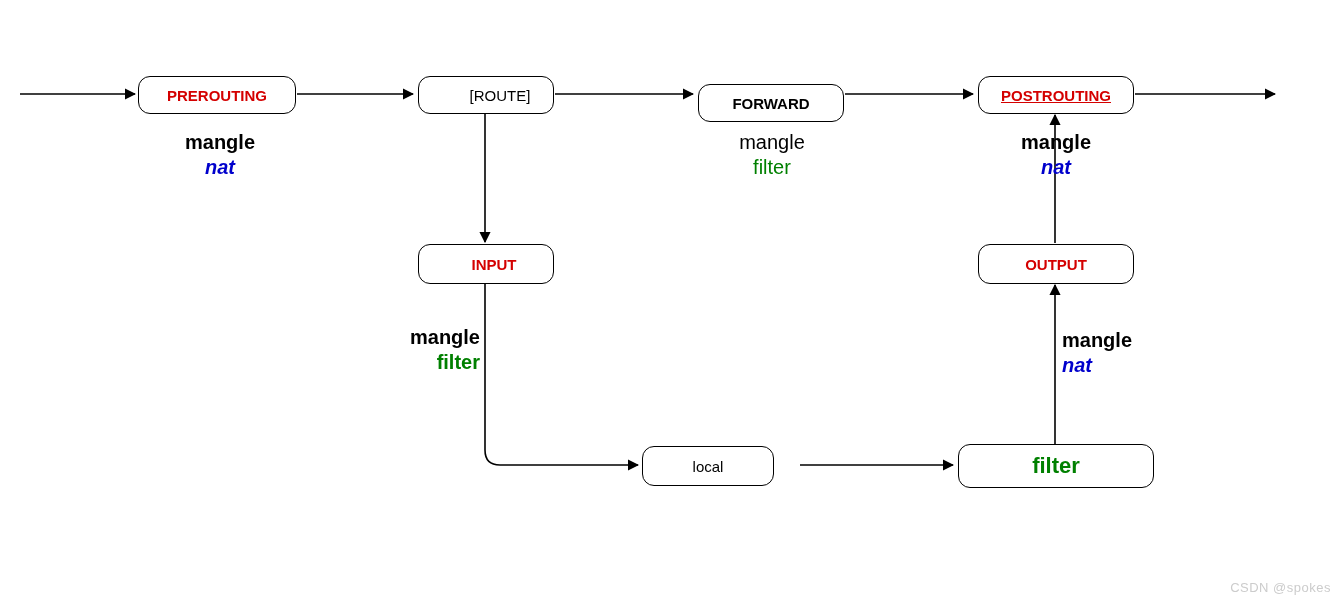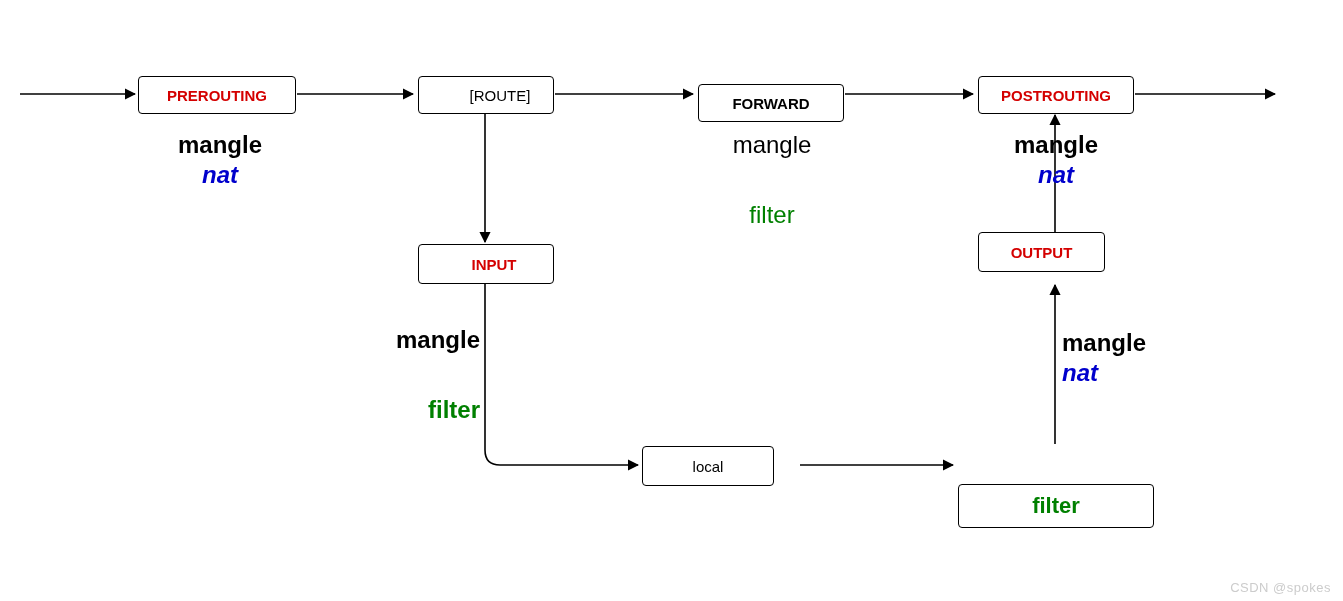--- a/index.html
+++ b/index.html
@@ -7,37 +7,37 @@
     padding: 0;
     width: 1343px;
     height: 601px;
     background: #fff;
     font-family: Arial, Helvetica, sans-serif;
     position: relative;
   }
   .box {
     position: absolute;
     border: 1.5px solid #000;
-    border-radius: 4px;
+    border-radius: 12px;
     background: #fff;
     display: flex;
     align-items: center;
     justify-content: center;
     font-weight: bold;
     font-size: 15px;
     text-align: center;
     box-sizing: border-box;
   }
   .red   { color: #d40000; }
-  .green { color: #008000; margin-top: 40px; }
+  .green { color: #008000; }
   .blue  { color: #0000cc; font-style: italic; }
   .black { color: #000; }
   .annot {
     position: absolute;
-    font-size: 24px;
+    font-size: 20px;
     text-align: center;
     line-height: 1.25;
     font-weight: bold;
   }
   .annot .thin { font-weight: normal; }
   svg.edges {
     position: absolute;
     left: 0; top: 0;
     width: 1343px;
     height: 601px;
@@ -85,28 +85,28 @@
 
 <div class="box red" style="left:138px; top:76px;  width:158px; height:38px;">
     <span>PREROUTING</span>
   </div>
 <div class="box black" style="left:418px; top:76px;  width:136px; height:38px; font-weight:normal;padding-left:28px;">
     <span>[ROUTE]</span>
   </div>
 <div class="box black" style="left:698px; top:84px;  width:146px; height:38px;">
     <span>FORWARD</span>
   </div>
-<div class="box red" style="left:978px; top:76px;  width:156px; height:38px;">
+<div class="box red" style="left:978px; top:76px;  width:156px; height:38px;text-decoration:underline;">
     <span>POSTROUTING</span>
   </div>
 
 <div class="box red" style="left:418px; top:244px; width:136px; height:40px;padding-left:16px;">
     <span>INPUT</span>
   </div>
-<div class="box red" style="left:978px; top:232px; width:127px; height:40px;">
+<div class="box red" style="left:978px; top:244px; width:156px; height:40px;">
     <span>OUTPUT</span>
   </div>
 
 <div class="box black" style="left:642px; top:446px; width:132px; height:40px; font-weight:normal;">
     <span>local</span>
   </div>
 <div class="box green" style="left:958px; top:444px; width:196px; height:44px; font-size:22px;">
     <span>filter</span>
   </div>
 

